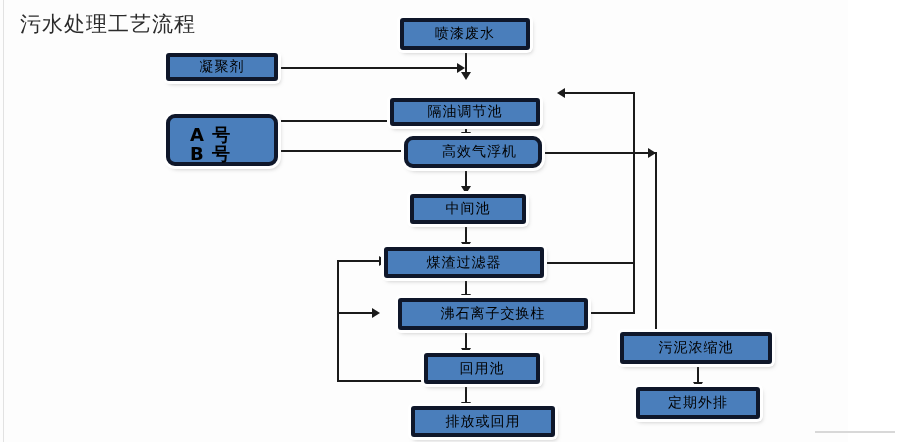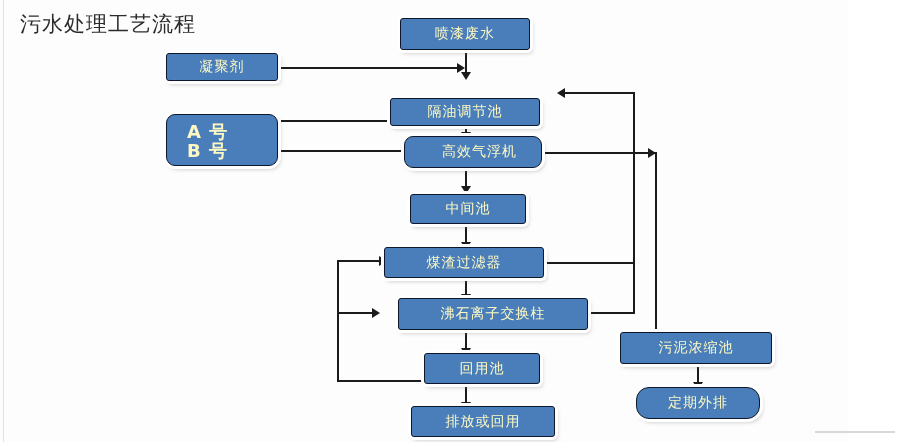--- a/index.html
+++ b/index.html
@@ -45,23 +45,23 @@
     color: #2b2b2b;
     letter-spacing: 1px;
     white-space: nowrap;
     font-family: "DejaVu Sans", "Liberation Sans", sans-serif;
   }
   
   .node {
     position: absolute;
     box-sizing: border-box;
     background: #4a7ebb;
-    border: 1px solid #0f172a;
+    border: 4px solid #0f172a;
     border-radius: 3px;
-    color: #fef9c3;
+    color: #000000;
     font-size: 14px;
     display: flex;
     align-items: center;
     justify-content: center;
     text-align: center;
     letter-spacing: 1px;
     white-space: nowrap;
     box-shadow: 0 0 0 3px #ffffff, 2px 3px 4px rgba(120,120,120,0.45);
     font-family: "DejaVu Sans", "Liberation Sans", sans-serif;
   }
@@ -208,17 +208,17 @@
   </div>
 
   <div class="node" style="left:411px; top:406px; width:144px; height:31px;">
     <span>排放或回用</span>
   </div>
 
   <div class="node" style="left:620px; top:332px; width:152px; height:32px;">
     <span>污泥浓缩池</span>
   </div>
 
-  <div class="node" style="left:636px; top:387px; width:124px; height:32px;border-radius:13px;">
+  <div class="node" style="left:636px; top:387px; width:124px; height:32px;">
     <span>定期外排</span>
   </div>
 
 </div>
 
 </body></html>

